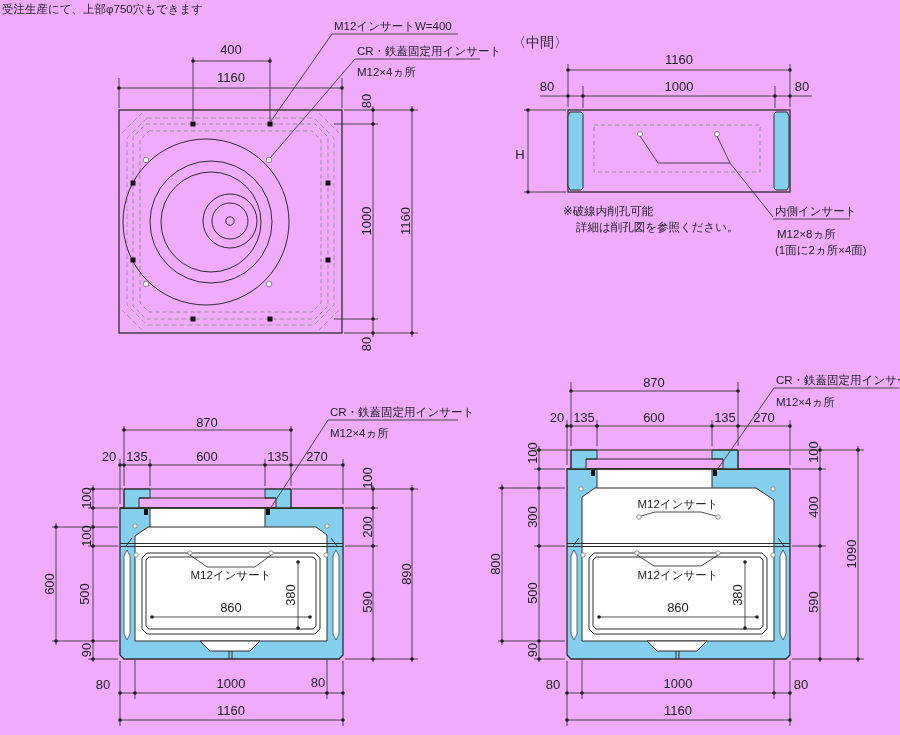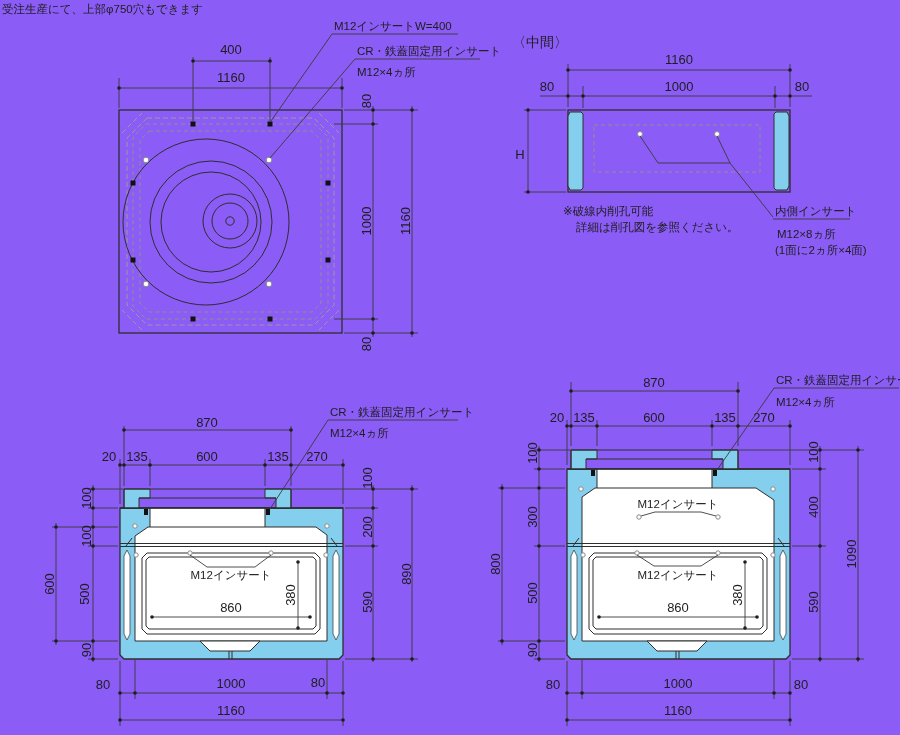--- a/index.html
+++ b/index.html
@@ -1,16 +1,16 @@
 <!DOCTYPE html>
 <html style="--blue: #84ceee;"><head>
 <meta charset="utf-8">
 <style>
   html,body{margin:0;padding:0;background:#ffffff;}
-  .page{position:relative;width:900px;height:735px;background:#8b5cf6;overflow:hidden;
+  .page{position:relative;width:900px;height:735px;background:#f0abfc;overflow:hidden;
         font-family:"Liberation Sans","DejaVu Sans",sans-serif;}
   svg{position:absolute;left:0;top:0;}
   svg text{fill:#1e1e1e;font-family:"Liberation Sans","DejaVu Sans",sans-serif;}
   .d{font-size:13px;}
   .j{font-size:11.5px;}
   .t{font-size:14px;}
   .ln{stroke:#2e2e2e;stroke-width:1.3;fill:none;}
   .ln2{stroke:#2e2e2e;stroke-width:1;fill:none;}
   .thin{stroke:#3a3a3a;stroke-width:0.9;fill:none;}
   .dim{stroke:#3a3a3a;stroke-width:0.9;fill:none;}

